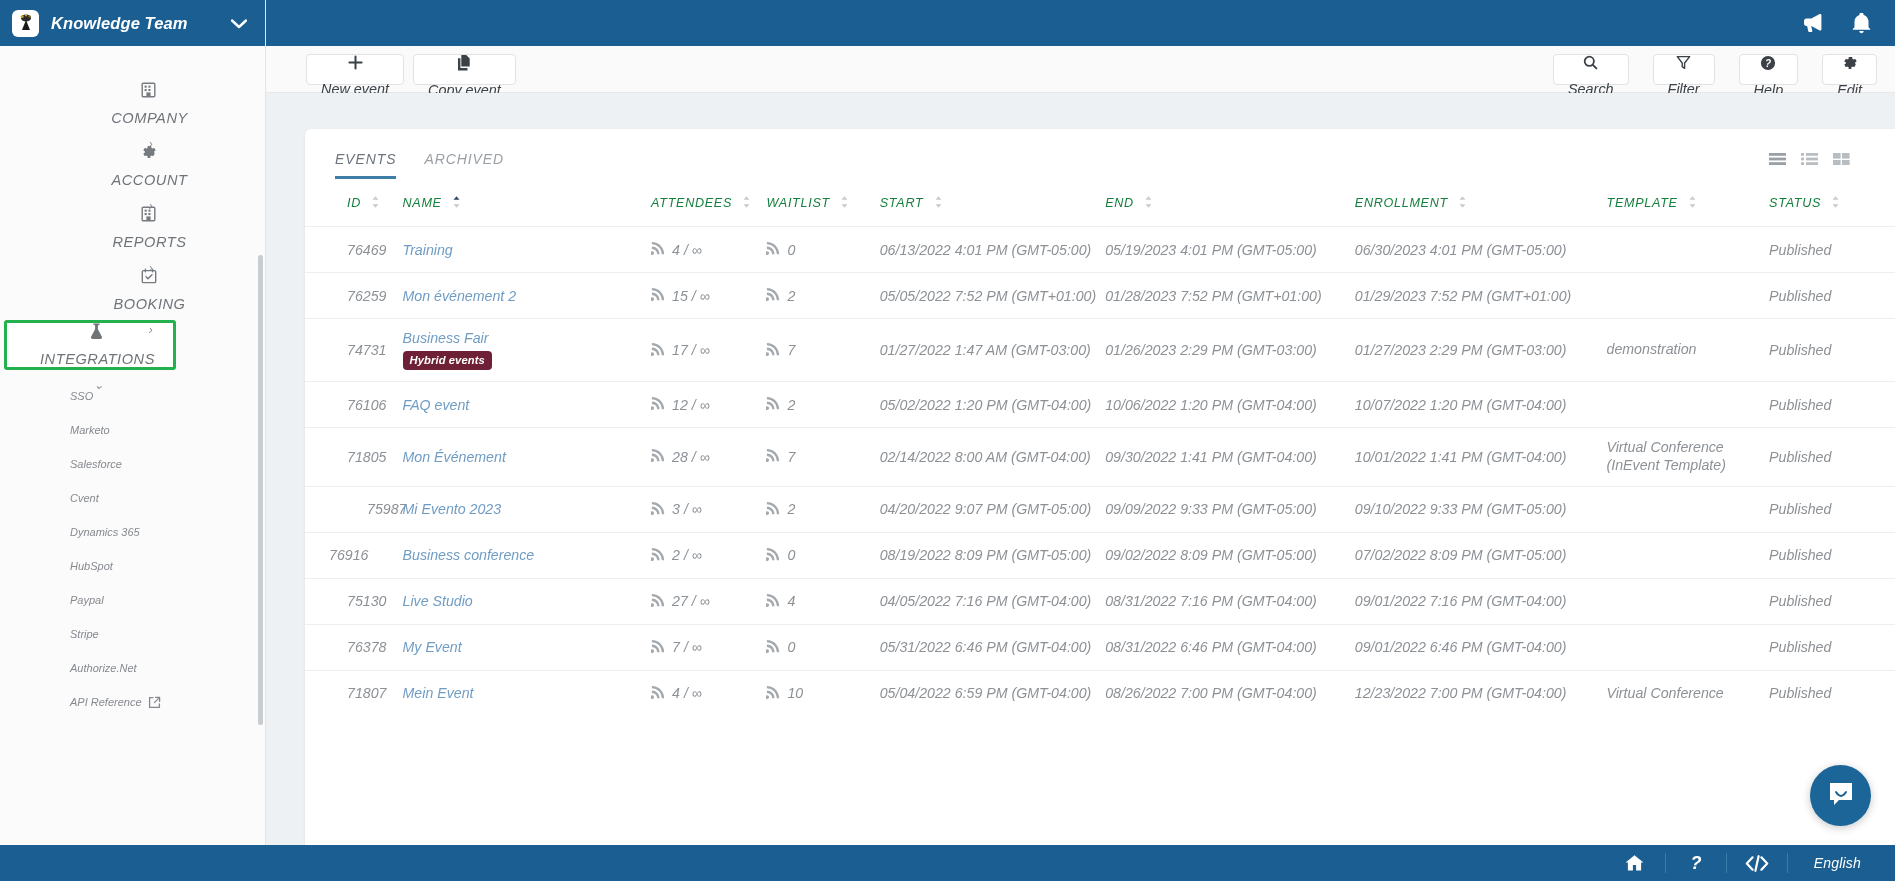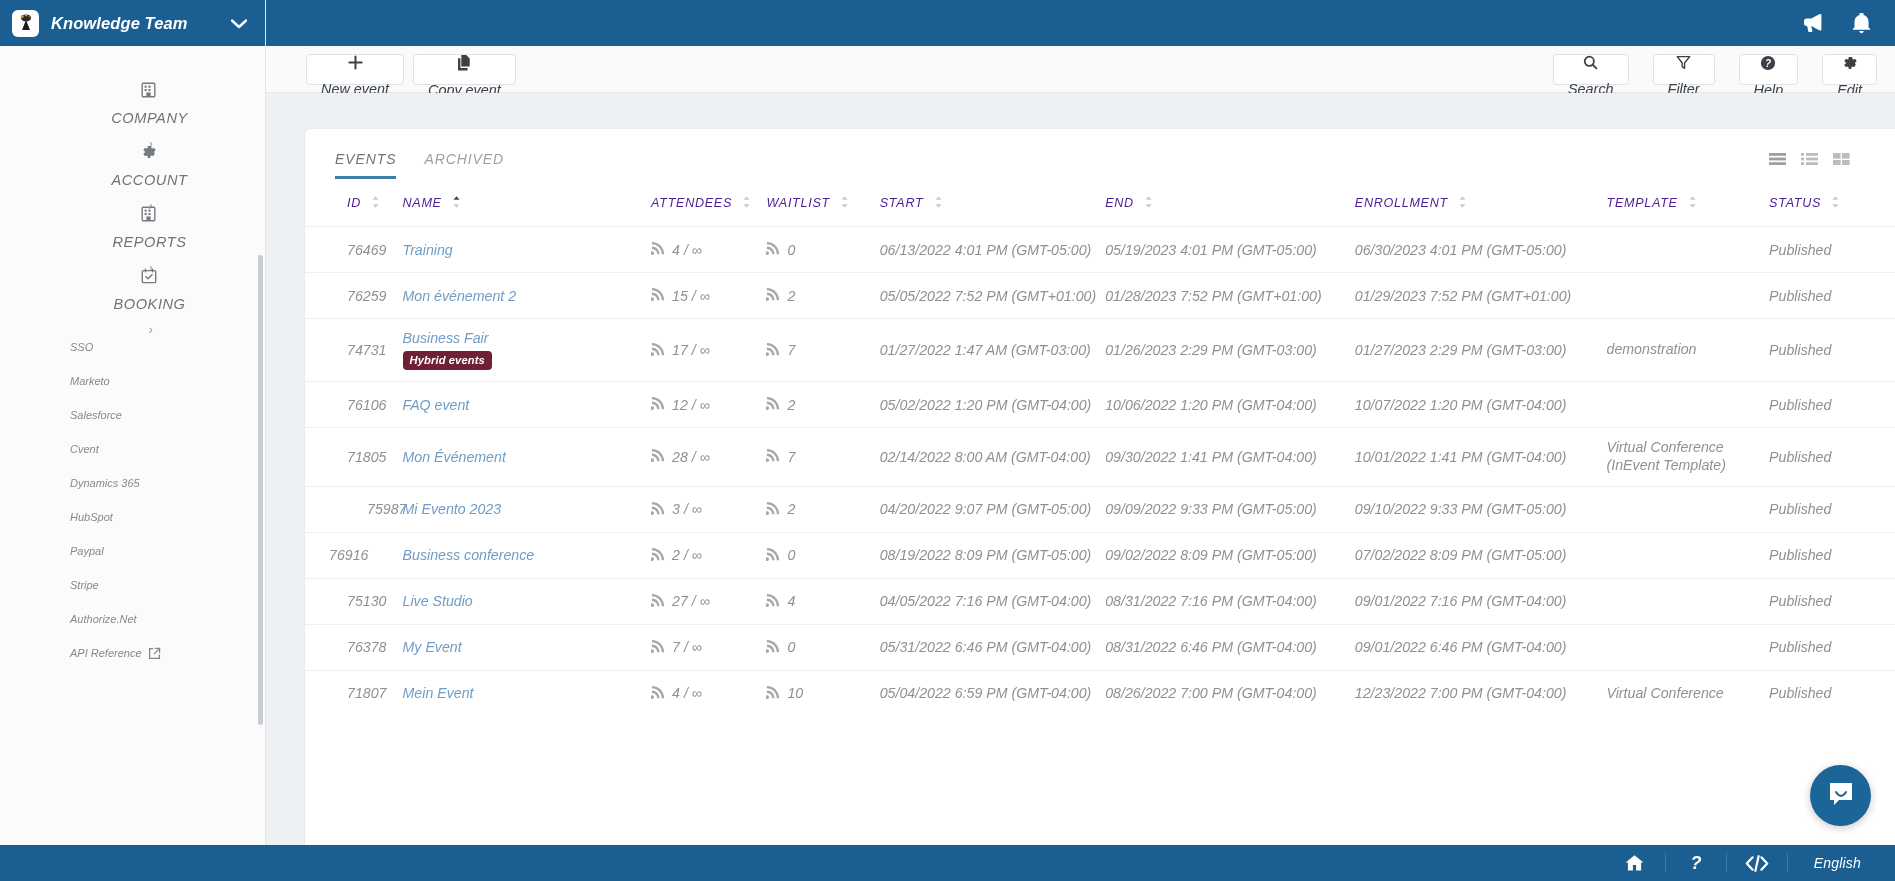--- a/index.html
+++ b/index.html
@@ -107,21 +107,21 @@
   .tab {
     font-size: 14px; letter-spacing: .9px; color: #9aa0a6;
     padding-bottom: 9px; cursor: pointer;
   }
   .tab.active { color: #6c757d; border-bottom: 3px solid #3f7ea6; }
   .view-icons { margin-left: auto; display: flex; gap: 13px; padding-top: 22px; padding-right: 20px; }
   .vi { width: 19px; height: 16px; cursor: pointer; }
 
   table { width: 100%; border-collapse: collapse; table-layout: fixed; }
   th {
-    font-size: 12.6px; letter-spacing: .7px; color: #4c1d95; font-weight: normal;
+    font-size: 12.6px; letter-spacing: .7px; color: #15803d; font-weight: normal;
     text-align: left; padding: 16px 0 14px 0; vertical-align: middle;
     white-space: nowrap;
   }
   th .sorter { display: inline-block; vertical-align: middle; margin-left: 6px; }
   td {
     font-size: 14.2px; color: #8c9196; padding: 14px 0;
     border-top: 1px solid #edeff1; vertical-align: middle;
   }
   tr.row-tall td { padding: 11px 0; }
   .ev-link { color: #6f9cc4; cursor: pointer; display: block; }
@@ -236,20 +236,30 @@
           <svg width="16" height="16" viewBox="0 0 16 16">
               <rect x="1.3" y="2.6" width="13.4" height="12" rx="1.2" fill="none" stroke="#767b80" stroke-width="1.4"></rect>
               <path d="M4.4 1.2v2.6M11.6 1.2v2.6" stroke="#767b80" stroke-width="1.4" stroke-linecap="round"></path>
               <path d="M5 8.8l2 2 4-4" stroke="#767b80" stroke-width="1.5" fill="none" stroke-linecap="round" stroke-linejoin="round"></path>
             </svg>
         </span>
         <span>BOOKING</span>
         <span class="chev">›</span>
       </div>
 
+      <div class="nav-item highlight">
+        <span class="nav-ico">
+          <svg width="15" height="17" viewBox="0 0 15 17">
+              <path fill="#6f7479" d="M5.6 1h3.8v1.2H8.9v4.1l3.9 7.3A1.8 1.8 0 0 1 11.2 16H3.8a1.8 1.8 0 0 1-1.6-2.4l3.9-7.3V2.2H5.6z"></path>
+              <rect x="4.4" y=".4" width="6.2" height="1.5" rx=".4" fill="#6f7479"></rect>
+            </svg>
+        </span>
+        <span>INTEGRATIONS</span>
+        <span class="chev">⌄</span>
+      </div>
 
       <div class="sub-item">
         <span>SSO</span>
       </div>
       <div class="sub-item">
         <span>Marketo</span>
       </div>
       <div class="sub-item">
         <span>Salesforce</span>
       </div>

